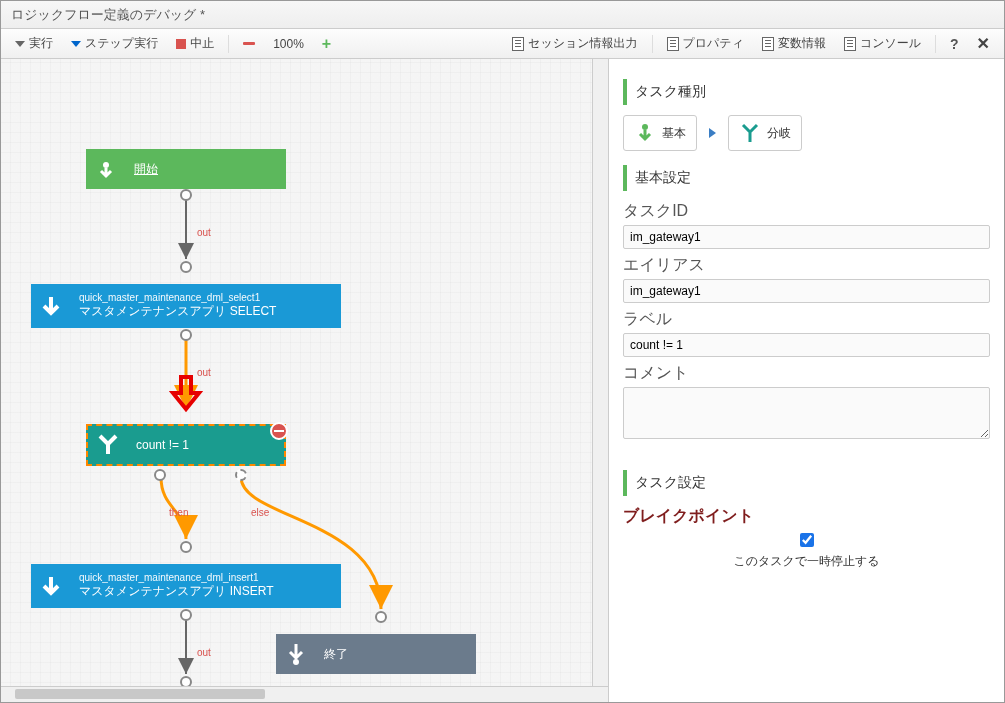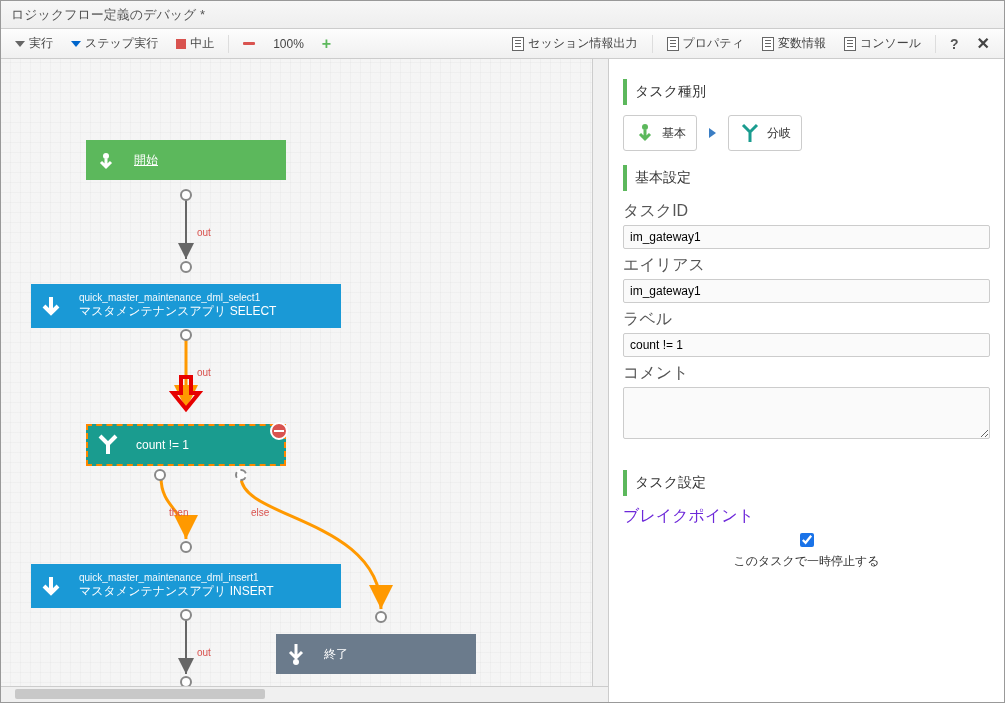--- a/index.html
+++ b/index.html
@@ -112,21 +112,21 @@
             <path d="M0,0 L8,4 L0,8 Z" fill="#ff9900"></path>
           </marker>
       </defs>
       <line x1="185" y1="132" x2="185" y2="200" stroke="#666" stroke-width="2" marker-end="url(#ah-gray)"></line>
       <line x1="185" y1="272" x2="185" y2="350" stroke="#ff9900" stroke-width="3" marker-end="url(#ah-or)"></line>
       <path d="M160 418 C160 450 185 450 185 480" stroke="#ff9900" stroke-width="3" fill="none" marker-end="url(#ah-or)"></path>
       <path d="M240 418 C240 460 380 460 380 550" stroke="#ff9900" stroke-width="3" fill="none" marker-end="url(#ah-or)"></path>
       <line x1="185" y1="552" x2="185" y2="615" stroke="#666" stroke-width="2" marker-end="url(#ah-gray)"></line>
     </svg>
 
-    <div class="node n-green" style="left:85px;top:81px;width:200px;height:40px;text-decoration:underline;">
+    <div class="node n-green" style="left:85px;top:90px;width:200px;height:40px;text-decoration:underline;">
       <div class="iconbox">
           <svg width="24" height="24">
             <circle cx="12" cy="8" r="3" fill="#fff"></circle>
             <path d="M12 11 L12 18 M7 14 L12 19 L17 14" stroke="#fff" stroke-width="3" fill="none"></path>
           </svg>
         </div>
       <div class="texts">開始</div>
     </div>
     <div class="port" style="left:179px;top:130px;"></div>
     <div class="port-lbl" style="left:196px;top:132px;">out</div>
@@ -232,19 +232,19 @@
     <div class="field-lbl">タスクID</div>
     <input class="field" readonly="" value="im_gateway1" style="">
     <div class="field-lbl">エイリアス</div>
     <input class="field" value="im_gateway1" style="">
     <div class="field-lbl">ラベル</div>
     <input class="field" value="count != 1" style="">
     <div class="field-lbl">コメント</div>
     <textarea class="field" style=""></textarea>
 
     <div class="section-h" style="margin-top:28px;">タスク設定</div>
-    <div class="field-lbl" style="font-weight:normal;color:#6d28d9;">ブレイクポイント</div>
+    <div class="field-lbl" style="font-weight:bold;color:#7f1d1d;">ブレイクポイント</div>
     <label class="chk">
       <input type="checkbox" checked="" style="">
       <span>このタスクで一時停止する</span>
     </label>
   </div>
 </div>
 
 </body></html>

